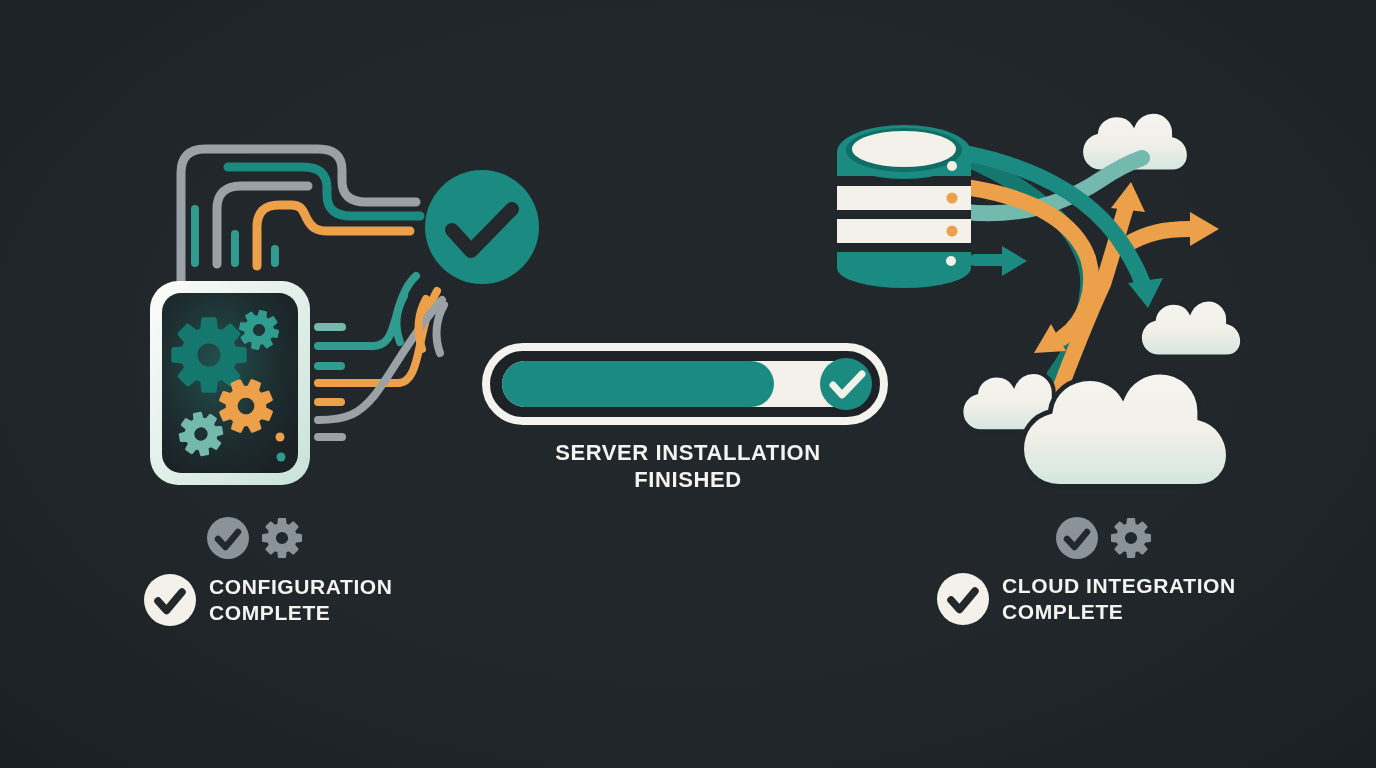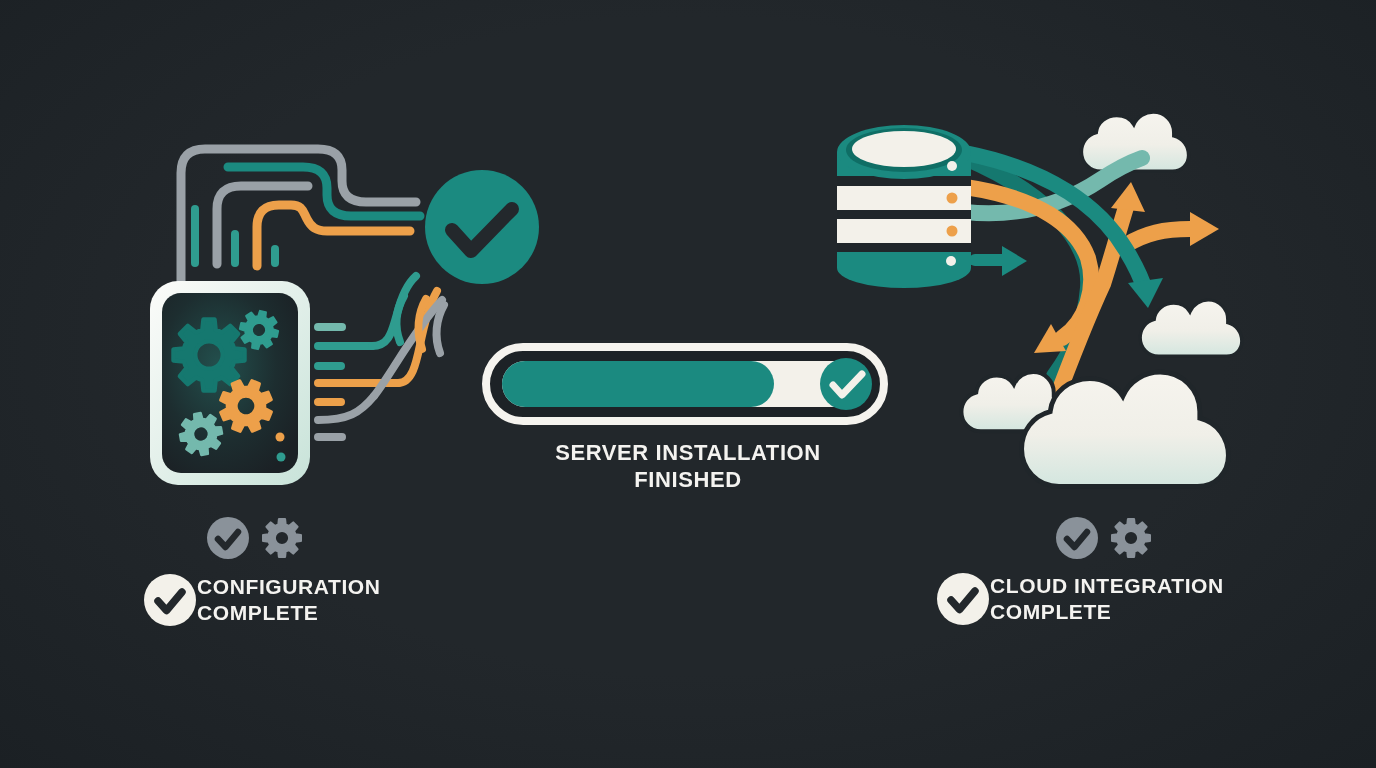--- a/index.html
+++ b/index.html
@@ -30,21 +30,21 @@
     color:var(--text,#f4f3f0);
     font-weight:700;font-size:21px;line-height:26px;letter-spacing:.6px;
     display:flex;flex-direction:column;
   }
   .center-caption{
     position:absolute;left:538px;top:439px;width:300px;
     text-align:center;color:var(--text,#f4f3f0);
     font-weight:700;font-size:22px;line-height:27px;letter-spacing:.6px;
     display:flex;flex-direction:column;
   }
-  .gap{}
+  .gap{margin-left:12px;}
 </style>
 </head>
 <body>
 
 <div class="canvas">
 
   <svg class="art" viewBox="0 0 1376 768" aria-hidden="true">
     <defs>
       <path id="gearpath" fill-rule="evenodd" d="M34.8 -9.3 L49.4 -7.8 L49.4 7.8 L34.8 9.3 A36 36 0 0 1 31.2 18
         L40.5 29.4 L29.4 40.5 L18 31.2 A36 36 0 0 1 9.3 34.8

